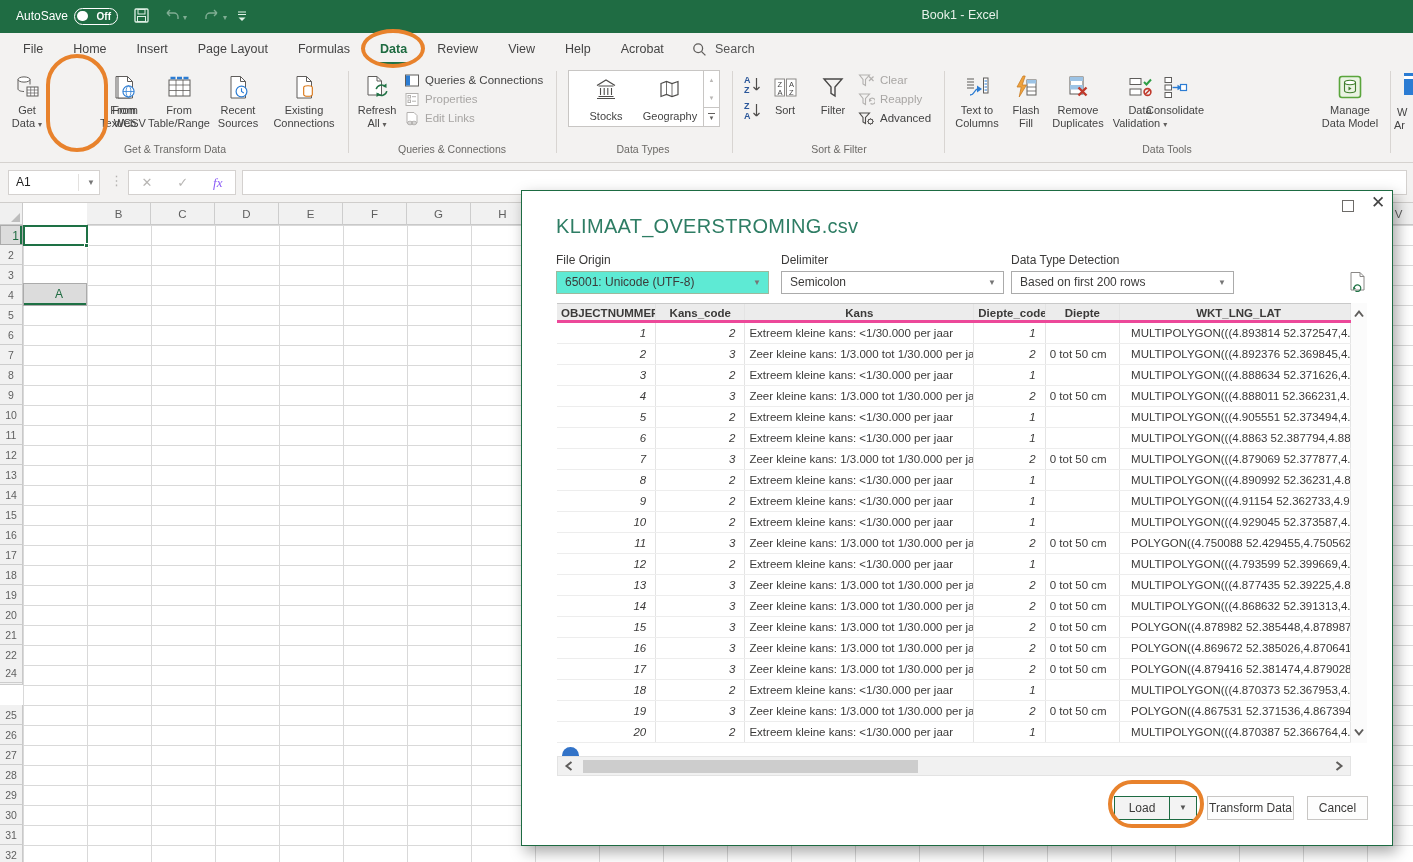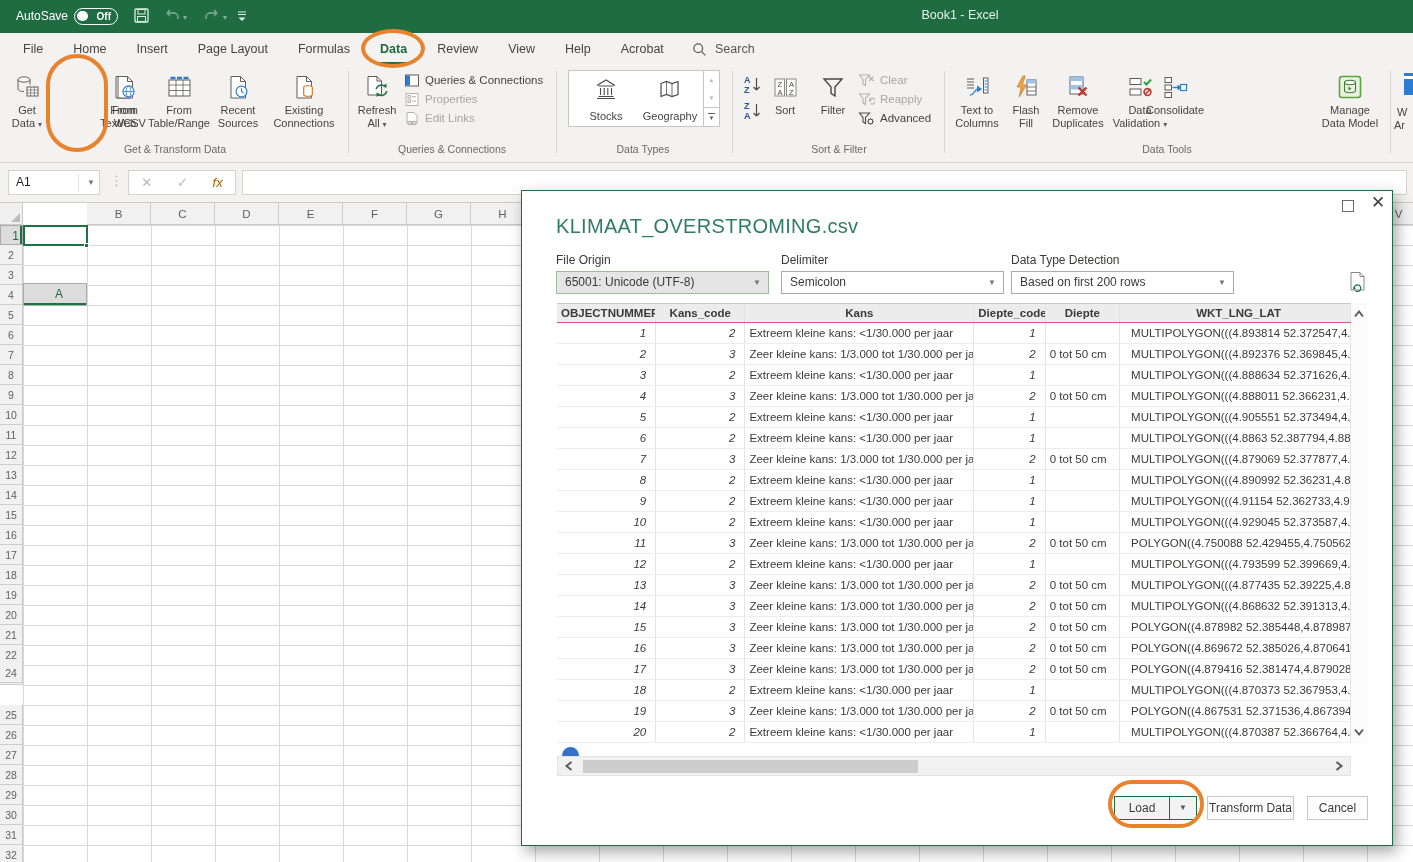--- a/index.html
+++ b/index.html
@@ -44,21 +44,21 @@
 
   
   .fbar { position:absolute; left:0; top:163px; width:1413px; height:40px; background:#f3f2f1; border-bottom:1px solid #cfcdcb; }
   .namebox { position:absolute; left:8px; top:7px; width:92px; height:25px; background:#fff; border:1px solid #d4d1cf; font-size:12px; color:#222; line-height:23px; padding-left:7px; }
   .namebox .nb-caret { position:absolute; right:4px; top:0; font-size:8px; color:#777; line-height:23px; }
   .namebox .nb-div { position:absolute; right:20px; top:3px; bottom:3px; width:1px; background:#e3e1df; }
   .fdots { position:absolute; left:110px; top:10px; color:#b5b3b1; font-size:13px; letter-spacing:0; }
   .fxbox { position:absolute; left:128px; top:7px; width:108px; height:25px; background:#fff; border:1px solid #d4d1cf; display:flex; align-items:center; justify-content:space-around; }
   .fx-x { color:#b8b6b4; font-size:13px; }
   .fx-ck { color:#b8b6b4; font-size:13px; }
-  .fx-fx { color:#a16207; font-size:13px; font-style:italic; font-family:Liberation Sans, sans-serif; }
+  .fx-fx { color:#8b5cf6; font-size:13px; font-style:italic; font-family:Liberation Serif, serif; }
   .finput { position:absolute; left:242px; top:7px; width:1165px; height:25px; background:#fff; border:1px solid #d4d1cf; }
 
   
   .sheet { position:absolute; left:0; top:203px; width:1413px; height:659px; background:#fff; overflow:hidden; }
   .corner { position:absolute; left:0; top:0; width:23px; height:22px; background:#f0f0f0; border-right:1px solid #c9c9c9; border-bottom:1px solid #c9c9c9; }
   .corner .tri { position:absolute; right:2px; bottom:2px; width:0; height:0; border-left:9px solid transparent; border-bottom:9px solid #bdbdbd; }
   .colh { position:absolute; top:0; height:22px; background:#f1f1f1; border-right:1px solid #cdcdcd; border-bottom:1px solid #c9c9c9; font-size:11.5px; color:#5f5f5f; text-align:center; line-height:22px; }
   .colh.sel { background:#dcdcdc; color:#1e6b41; box-shadow:inset 0 -2px 0 #1e7145; }
   .rowh { position:absolute; left:0; width:23px; background:#f1f1f1; border-right:1px solid #c9c9c9; border-bottom:1px solid #cdcdcd; font-size:10.5px; color:#5f5f5f; text-align:center; }
   .rowh.sel { background:#dcdcdc; color:#1e6b41; box-shadow:inset -2px 0 0 #1e7145; }
@@ -70,24 +70,24 @@
   .fillhandle { position:absolute; left:84px; top:40px; width:5px; height:5px; background:#1e7145; border:1px solid #fff; }
 
   
   .dlg { position:absolute; left:521px; top:190px; width:872px; height:656px; background:#fff; border:1px solid #1d6b42; box-shadow:4px 6px 14px rgba(0,0,0,.35); z-index:20; }
   .dlg-max { position:absolute; left:820px; top:9px; width:12px; height:12px; border:1px solid #6d6b68; }
   .dlg-close { position:absolute; left:849px; top:2px; font-size:17px; color:#444; line-height:20px; }
   .dlg-title { position:absolute; left:34px; top:24px; font-size:20px; color:#2e7d64; letter-spacing:.3px; }
   .fld-lbl { position:absolute; top:62px; font-size:12px; color:#3b3a39; }
   .sel { position:absolute; top:80px; height:23px; background:#fff; border:1px solid #ababab; font-size:12px; color:#3b3a39; line-height:21px; padding-left:8px; }
   .sel .scaret { position:absolute; right:7px; top:0; font-size:8px; color:#757575; line-height:21px; }
-  .sel.greenfill { background:#e5e5e5; border-color:#9db99d; }
+  .sel.greenfill { background:#5eead4; border-color:#9db99d; }
 
   .ptable { position:absolute; left:35px; top:112px; width:794px; }
-  .phead { display:flex; height:20px; background:#ececec; border-top:1px solid #c9c9c9; border-bottom:1px solid #ec4899; font-weight:bold; }
+  .phead { display:flex; height:20px; background:#ececec; border-top:1px solid #c9c9c9; border-bottom:3px solid #ec4899; font-weight:bold; }
   .prow { display:flex; height:21px; border-bottom:1px solid #ededed; }
   .pcell { font-size:11.5px; color:#3b3a39; border-right:1px solid #e4e4e4; overflow:hidden; white-space:nowrap; padding:0 4px; line-height:20px; }
   .phead .pcell { text-align:center; line-height:19px; }
   .phead .pcell.c0 { text-align:left; }
   .c0{width:100px;} .c1{width:90px;} .c2{width:231px;} .c3{width:72px;} .c4{width:75px;} .c5{width:226px;margin-left:7px;}
   .num { font-style:italic; text-align:right; padding-right:9px; }
   .vsb { position:absolute; left:829px; top:112px; width:16px; height:440px; background:#fbfbfb; }
   .vsb .sar { position:absolute; left:0; width:16px; height:18px; display:flex; align-items:center; justify-content:center; }
   .hsb { position:absolute; left:35px; top:565px; width:794px; height:20px; background:#f1f1f1; border:1px solid #e3e3e3; }
   .hsb .sar { position:absolute; top:0; width:18px; height:18px; display:flex; align-items:center; justify-content:center; }

